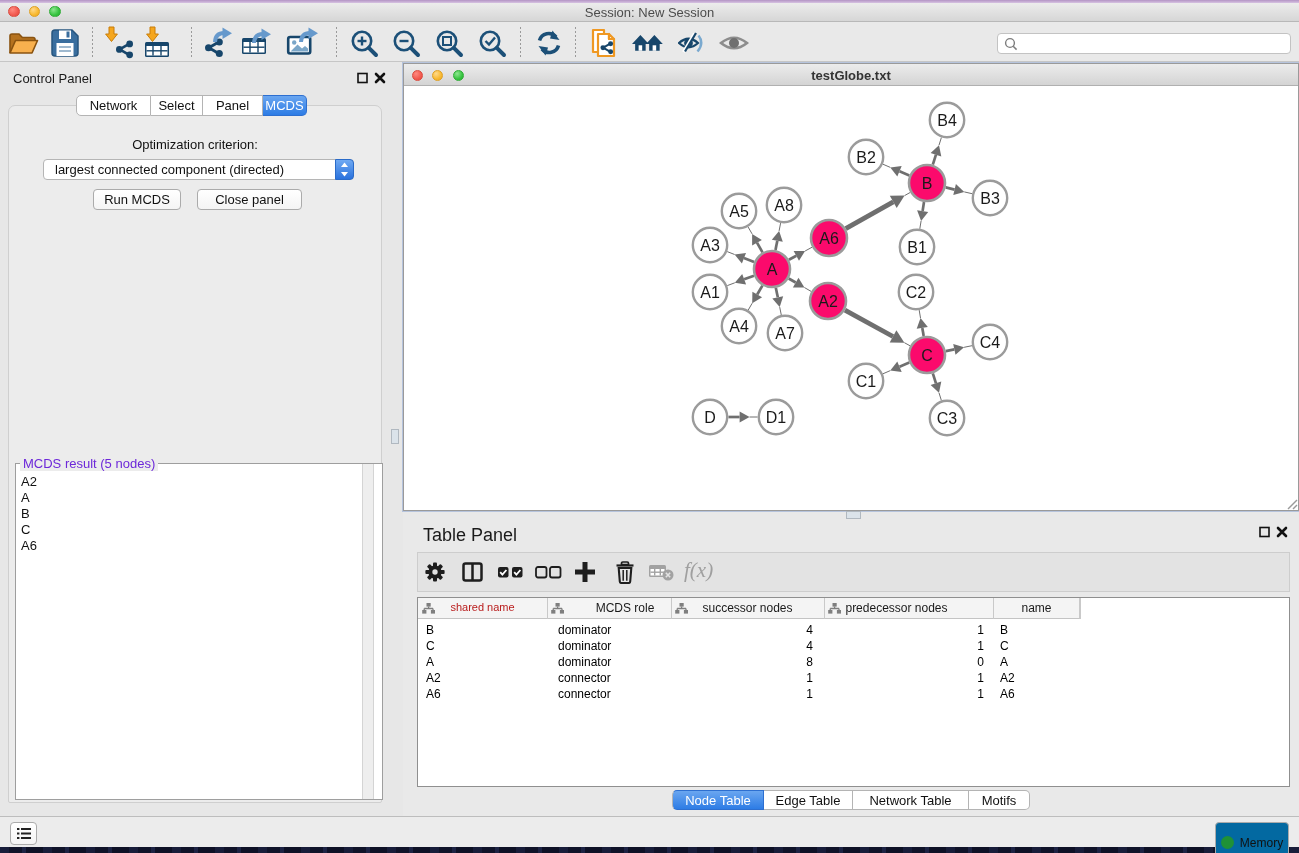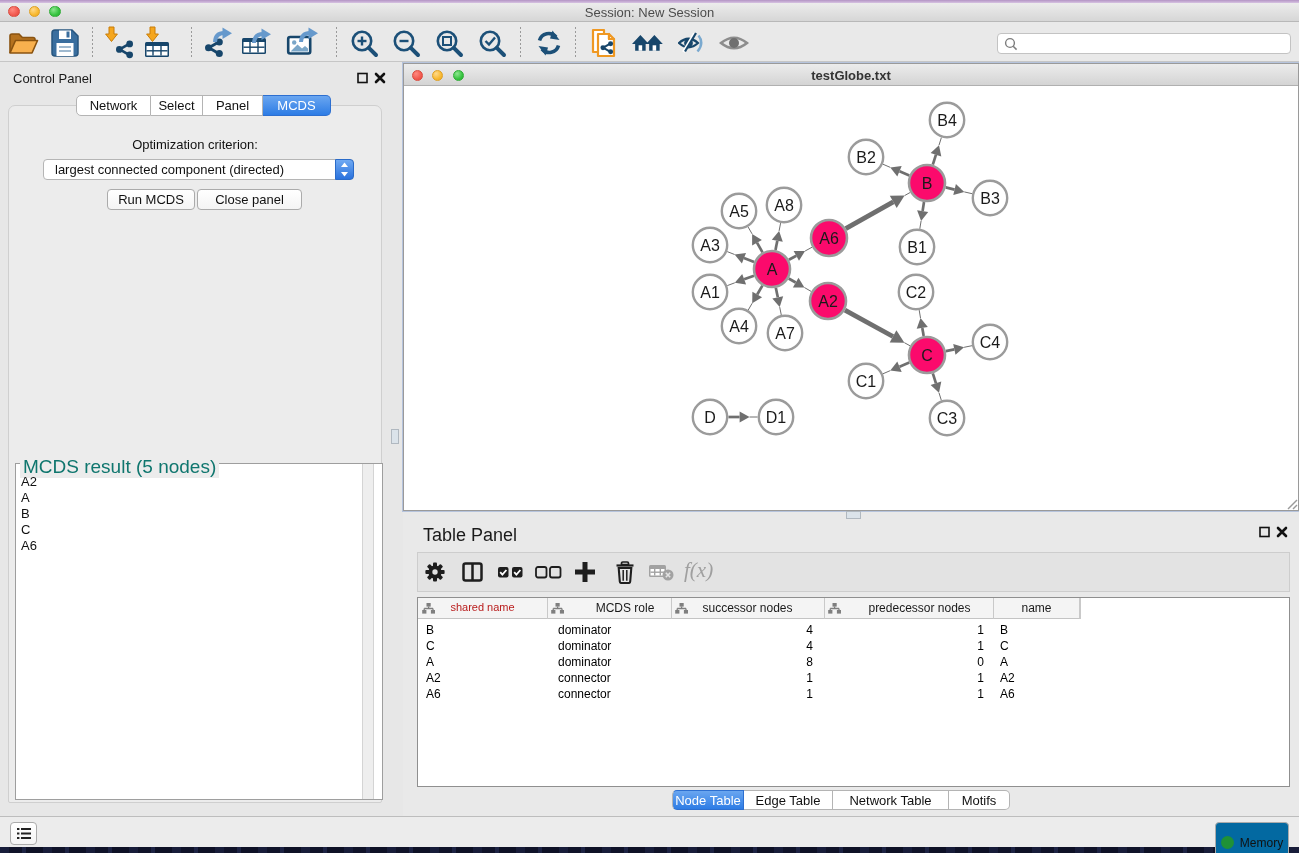--- a/index.html
+++ b/index.html
@@ -146,34 +146,34 @@
 <div class="abs" style="left:13px;top:71px;font-size:13px;color:#1a1a1a">Control Panel</div>
 <svg style="position:absolute;left:357px;top:72px" width="30" height="12" viewBox="0 0 30 12">
     <rect x="1" y="1.5" width="9" height="9" fill="none" stroke="#111" stroke-width="1.6"></rect>
     <path d="M19 2 L27 10 M27 2 L19 10" stroke="#111" stroke-width="2.6" stroke-linecap="round"></path>
   </svg>
 <div class="abs" style="left:8px;top:105px;width:374px;height:698px;background:#ececec;border:1px solid #cfcfcf;border-radius:7px 7px 2px 2px"></div>
 <div class="seg" style="left:76px;top:95px;height:21px">
     <div style="width:75px">Network</div>
     <div style="width:52px">Select</div>
     <div style="width:60px">Panel</div>
-    <div class="sel" style="width:68px">MCDS</div>
+    <div class="sel" style="width:44px">MCDS</div>
   </div>
 <div class="abs" style="left:8px;top:137px;width:374px;text-align:center;font-size:13px;color:#111">Optimization criterion:</div>
 <div class="abs" style="left:43px;top:159px;width:311px;height:21px;background:#fff;border:1px solid #b5b5b5;border-radius:4px"></div>
 <div class="abs" style="left:55px;top:162px;font-size:13px;color:#111">largest connected component (directed)</div>
 <div class="abs" style="left:335px;top:159px;width:19px;height:21px;background:linear-gradient(#6fa9f2,#2a72dd);border:1px solid #2a6bc9;border-radius:0 4px 4px 0"></div>
 <svg class="abs" style="left:339px;top:162px" width="11" height="15" viewBox="0 0 11 15">
     <path d="M5.5 0.5 L9 5 L2 5 Z" fill="#fff"></path>
     <path d="M5.5 14.5 L9 10 L2 10 Z" fill="#fff"></path>
   </svg>
-<div class="btn" style="left:107px;top:189px;width:88px;height:21px">Run MCDS</div>
+<div class="btn" style="left:93px;top:189px;width:88px;height:21px">Run MCDS</div>
 <div class="btn" style="left:197px;top:189px;width:105px;height:21px">Close panel</div>
 <div class="abs" style="left:15px;top:463px;width:368px;height:337px;border:1px solid #9e9e9e;background:#fff"></div>
-<div class="abs" style="left:20px;top:456px;font-size:19px;color:#0f766e;background:#ececec;padding:0 3px">MCDS result (5 nodes)</div>
+<div class="abs" style="left:20px;top:456px;font-size:13px;color:#6d28d9;background:#ececec;padding:0 3px">MCDS result (5 nodes)</div>
 <div class="abs" style="left:362px;top:464px;width:12px;height:335px;background:#eeeeee;border-left:1px solid #d4d4d4;border-right:1px solid #d4d4d4"></div>
 <div class="abs" style="left:21px;top:474px;font-size:13px;color:#111;line-height:16px">A2<br>A<br>B<br>C<br>A6</div>
 <div class="abs" style="left:390px;top:62px;width:13px;height:754px;background:#e7e7e7"></div>
 <div class="abs" style="left:391px;top:429px;width:8px;height:15px;background:#dbe3ea;border:1px solid #b0b8c0"></div>
 <div class="abs" style="left:403px;top:63px;width:896px;height:448px;background:#fff;border:1px solid #9a9a9a;box-shadow:0 0 0 1px rgba(90,130,200,0.35)"></div>
 <div class="abs" style="left:404px;top:64px;width:894px;height:22px;background:linear-gradient(#ececec,#d4d4d4);border-bottom:1px solid #b0b0b0"></div>
 <div class="tl" style="left:411.5px;top:70.0px;width:11.0px;height:11.0px;background:radial-gradient(circle at 35% 30%,#ff8a80,#f25a50 60%,#e0443a);border-color:#d94c40"></div>
 <div class="tl" style="left:432.0px;top:70.0px;width:11.0px;height:11.0px;background:radial-gradient(circle at 35% 30%,#ffd98a,#f8b931 60%,#e7a41f);border-color:#dfa023"></div>
 <div class="tl" style="left:452.5px;top:70.0px;width:11.0px;height:11.0px;background:radial-gradient(circle at 35% 30%,#8ee690,#37c440 60%,#27a82f);border-color:#2fad36"></div>
 <div class="abs" style="left:404px;top:68px;width:894px;text-align:center;font-size:13px;font-weight:700;color:#333">testGlobe.txt</div>
@@ -357,21 +357,21 @@
   </svg>
 <div class="abs" style="left:824px;top:598px;width:1px;height:21px;background:#c9c9c9"></div>
 <div class="abs" style="left:671px;top:601px;width:153px;text-align:center;font-size:12px;color:#1a1a1a">successor nodes</div>
 <svg style="position:absolute;left:675px;top:603px" width="13" height="11" viewBox="0 0 13 11">
     <rect x="4.5" y="0" width="4.2" height="3.6" fill="#7f7f7f"></rect>
     <path d="M6.6 3.6 L6.6 5.5 M2.2 5.5 L11 5.5 M2.2 5.5 L2.2 7 M11 5.5 L11 7" stroke="#7f7f7f" stroke-width="1.3" fill="none"></path>
     <rect x="0.2" y="7" width="4.2" height="3.6" fill="#7f7f7f"></rect>
     <rect x="8.9" y="7" width="4.2" height="3.6" fill="#7f7f7f"></rect>
   </svg>
 <div class="abs" style="left:993px;top:598px;width:1px;height:21px;background:#c9c9c9"></div>
-<div class="abs" style="left:835px;top:601px;width:169px;text-align:center;font-size:12px;color:#1a1a1a">predecessor nodes</div>
+<div class="abs" style="left:812px;top:601px;width:169px;text-align:center;font-size:12px;color:#1a1a1a">predecessor nodes</div>
 <svg style="position:absolute;left:828px;top:603px" width="13" height="11" viewBox="0 0 13 11">
     <rect x="4.5" y="0" width="4.2" height="3.6" fill="#7f7f7f"></rect>
     <path d="M6.6 3.6 L6.6 5.5 M2.2 5.5 L11 5.5 M2.2 5.5 L2.2 7 M11 5.5 L11 7" stroke="#7f7f7f" stroke-width="1.3" fill="none"></path>
     <rect x="0.2" y="7" width="4.2" height="3.6" fill="#7f7f7f"></rect>
     <rect x="8.9" y="7" width="4.2" height="3.6" fill="#7f7f7f"></rect>
   </svg>
 <div class="abs" style="left:1080px;top:598px;width:1px;height:21px;background:#c9c9c9"></div>
 <div class="abs" style="left:993px;top:601px;width:87px;text-align:center;font-size:12px;color:#1a1a1a">name</div>
 <div class="abs" style="left:426px;top:623px;font-size:12px;color:#000">B</div>
 <div class="abs" style="left:558px;top:623px;font-size:12px;color:#000">dominator</div>
@@ -392,21 +392,21 @@
 <div class="abs" style="left:558px;top:671px;font-size:12px;color:#000">connector</div>
 <div class="abs" style="left:671px;top:671px;width:142px;text-align:right;font-size:12px;color:#000">1</div>
 <div class="abs" style="left:824px;top:671px;width:160px;text-align:right;font-size:12px;color:#000">1</div>
 <div class="abs" style="left:1000px;top:671px;font-size:12px;color:#000">A2</div>
 <div class="abs" style="left:426px;top:687px;font-size:12px;color:#000">A6</div>
 <div class="abs" style="left:558px;top:687px;font-size:12px;color:#000">connector</div>
 <div class="abs" style="left:671px;top:687px;width:142px;text-align:right;font-size:12px;color:#000">1</div>
 <div class="abs" style="left:824px;top:687px;width:160px;text-align:right;font-size:12px;color:#000">1</div>
 <div class="abs" style="left:1000px;top:687px;font-size:12px;color:#000">A6</div>
 <div class="seg" style="left:672px;top:790px;height:20px">
-    <div class="sel" style="width:72px;border-radius:5px 0 0 5px">Node Table</div>
+    <div class="sel" style="width:92px;border-radius:5px 0 0 5px">Node Table</div>
     <div style="width:89px">Edge Table</div>
     <div style="width:116px">Network Table</div>
     <div style="width:61px">Motifs</div>
   </div>
 <div class="abs" style="left:0;top:816px;width:1299px;height:31px;background:#ececec;border-top:1px solid #bdbdbd"></div>
 <div class="btn" style="left:10px;top:822px;width:27px;height:23px"></div>
 <svg class="abs" style="left:17px;top:828px" width="14" height="11" viewBox="0 0 14 11">
     <g fill="#222">
       <rect x="0" y="0" width="2.4" height="2"></rect>
       <rect x="4" y="0" width="10" height="2"></rect>

